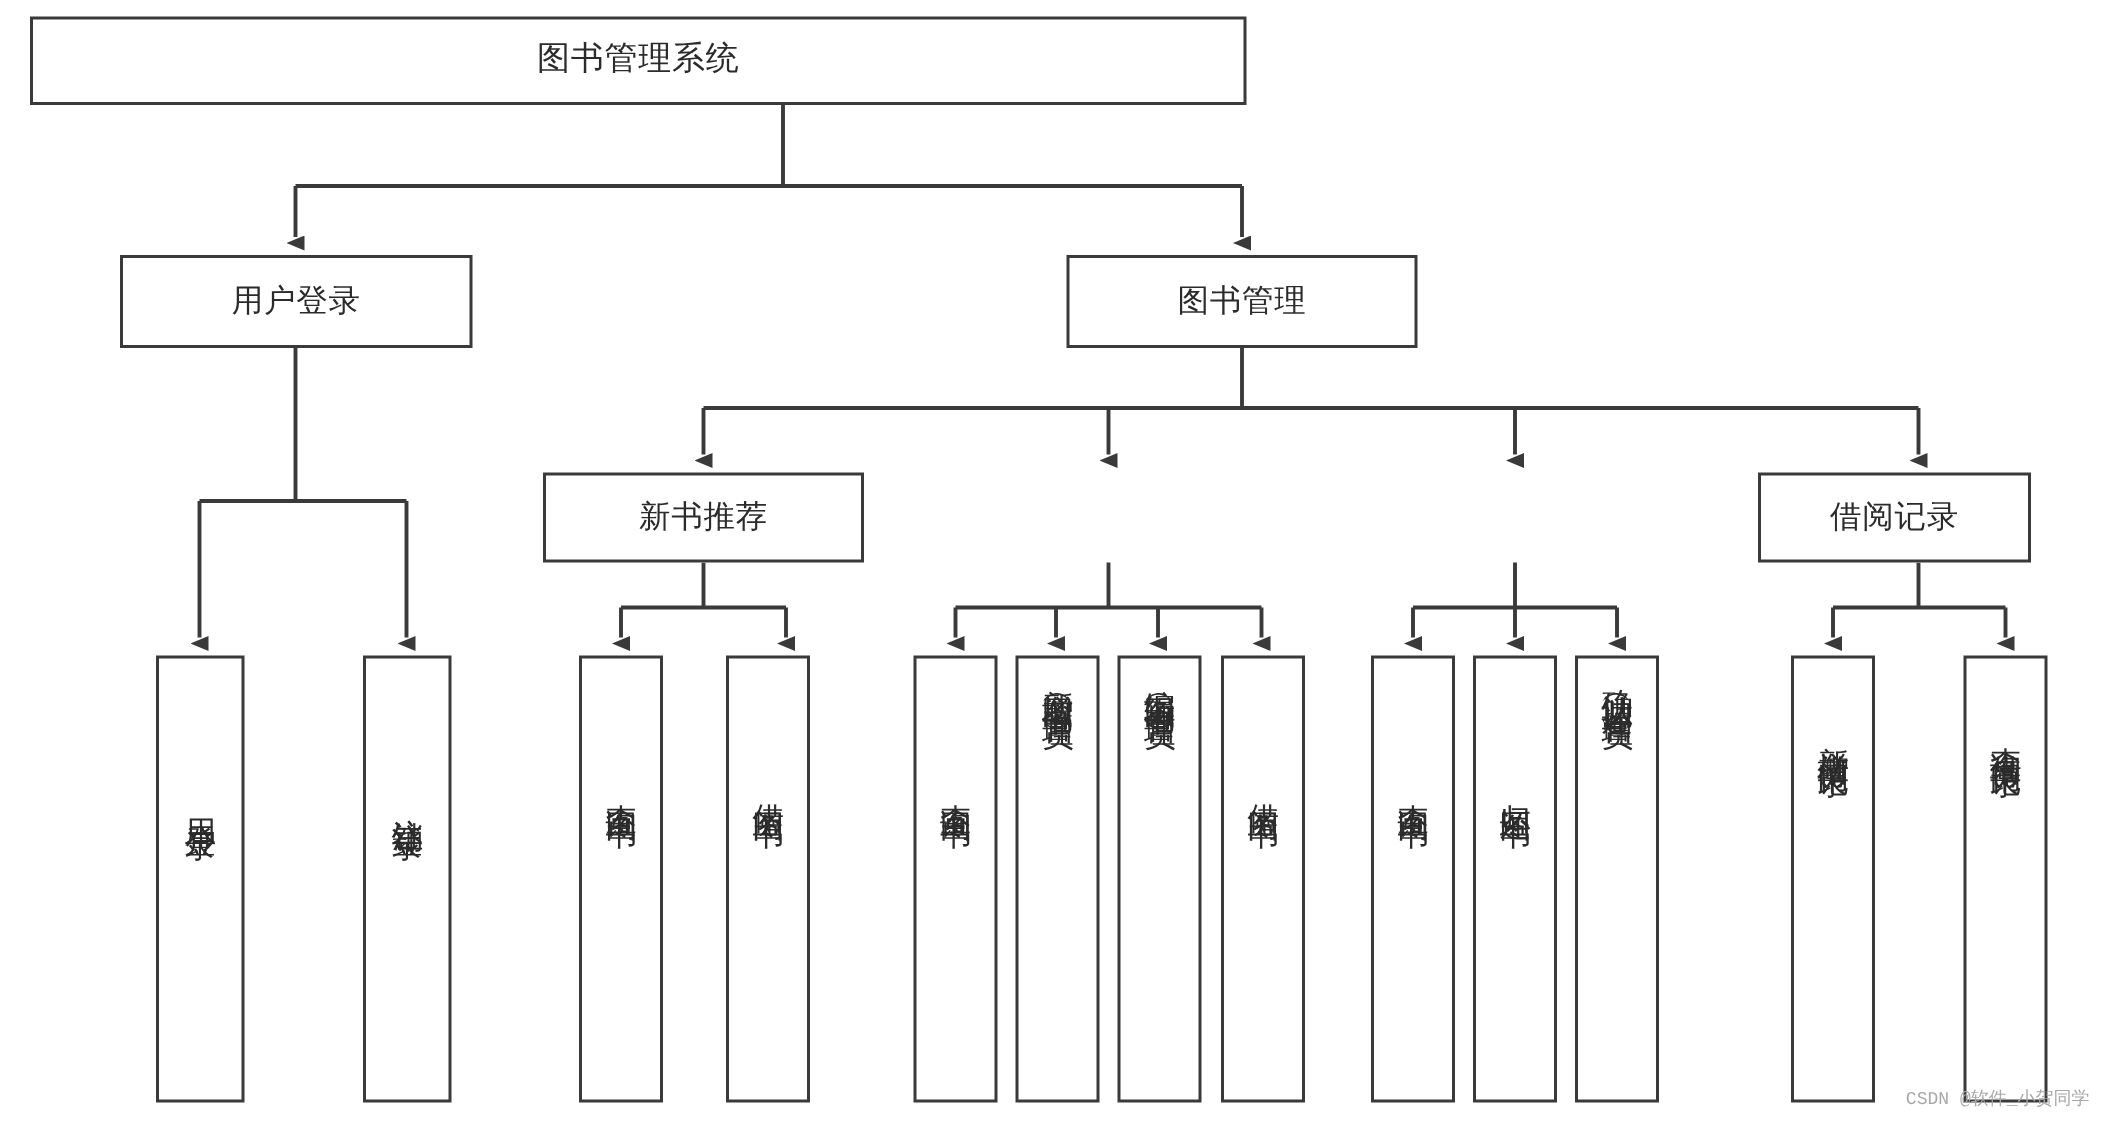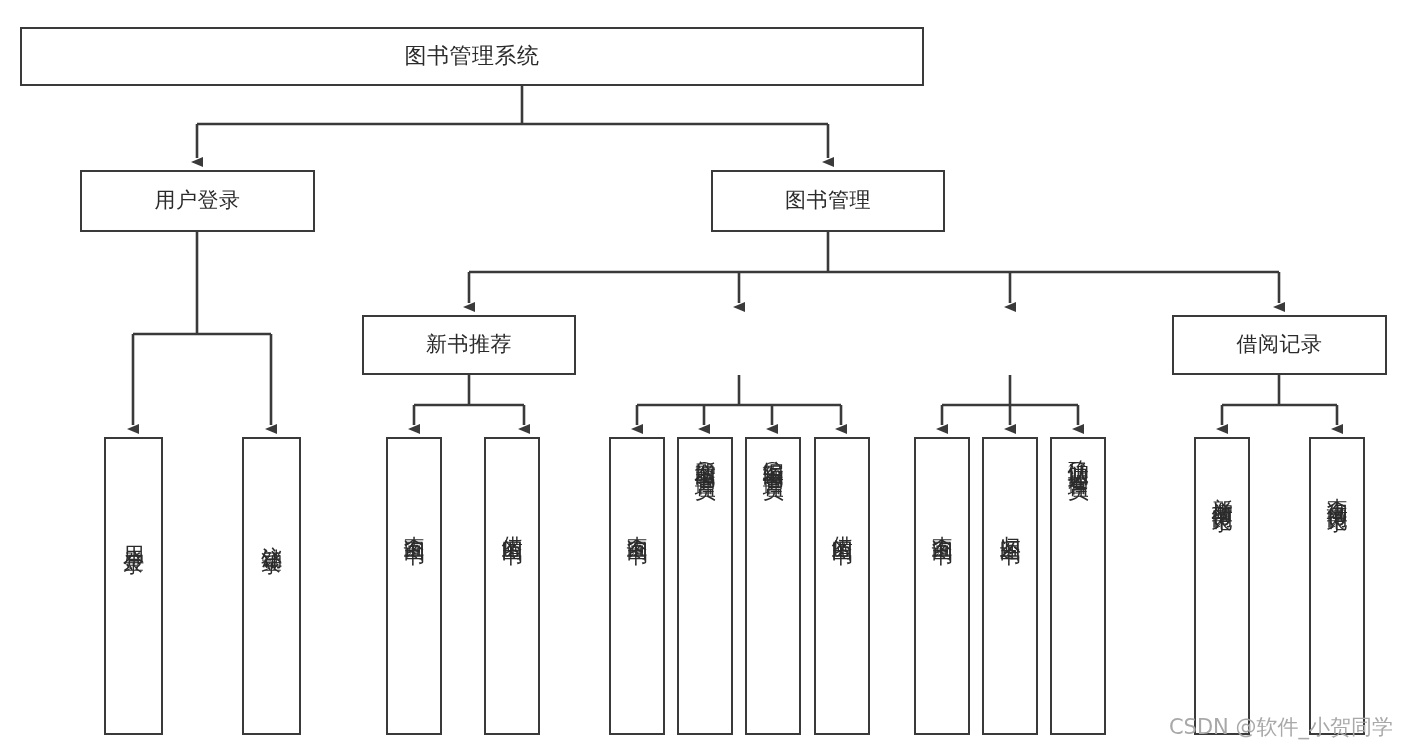--- a/index.html
+++ b/index.html
@@ -58,25 +58,26 @@
     text-orientation: upright;
     font-size: 21px;
     line-height: 1.25;
     letter-spacing: 3px;
     white-space: nowrap;
   }
   .watermark {
     position: absolute;
     right: 12px;
     bottom: 6px;
-    font-size: 21px;
+    font-size: 12px;
     color: #a8a8a8;
     z-index: 6;
     white-space: nowrap;
     pointer-events: none;
+    font-family: Liberation Mono, monospace;
   }
 </style>
 </head>
 <body>
 
 <div id="canvas">
 
   <svg id="edges" viewBox="0 0 1405 747" xmlns="http://www.w3.org/2000/svg">
     <defs>
       <marker id="arrow" markerWidth="10" markerHeight="12" refX="1" refY="6" orient="auto" markerUnits="userSpaceOnUse">
@@ -120,35 +121,35 @@
       <path d="M1010,405 L1010,425" marker-end="url(#arrow)"></path>
       <path d="M1078,405 L1078,425" marker-end="url(#arrow)"></path>
 
       <path d="M1279,375 L1279,405"></path>
       <path d="M1222,405 L1337,405"></path>
       <path d="M1222,405 L1222,425" marker-end="url(#arrow)"></path>
       <path d="M1337,405 L1337,425" marker-end="url(#arrow)"></path>
     </g>
   </svg>
 
-  <div class="node horiz root" style="left:20px; top:27px; width:904px; height:59px;text-align:center;">
+  <div class="node horiz root" style="left:20px; top:11px; width:811px; height:59px;text-align:center;">
     <span class="label">图书管理系统</span>
   </div>
 
   <div class="node horiz" style="left:80px; top:170px; width:235px; height:62px;">
     <span class="label">用户登录</span>
   </div>
   <div class="node horiz" style="left:711px; top:170px; width:234px; height:62px;">
     <span class="label">图书管理</span>
   </div>
 
   <div class="node horiz" style="left:362px; top:315px; width:214px; height:60px;">
     <span class="label">新书推荐</span>
   </div>
-  <div class="node horiz" style="left:1172px; top:315px; width:215px; height:60px;">
+  <div class="node horiz" style="left:1172px; top:315px; width:182px; height:60px;">
     <span class="label">借阅记录</span>
   </div>
 
   <div class="node vert" style="left:104px; top:437px; width:59px; height:298px; padding-top:90px;">
     <span class="label">用户登录</span>
   </div>
   <div class="node vert" style="left:242px; top:437px; width:59px; height:298px; padding-top:90px;">
     <span class="label">注销登录</span>
   </div>
 

